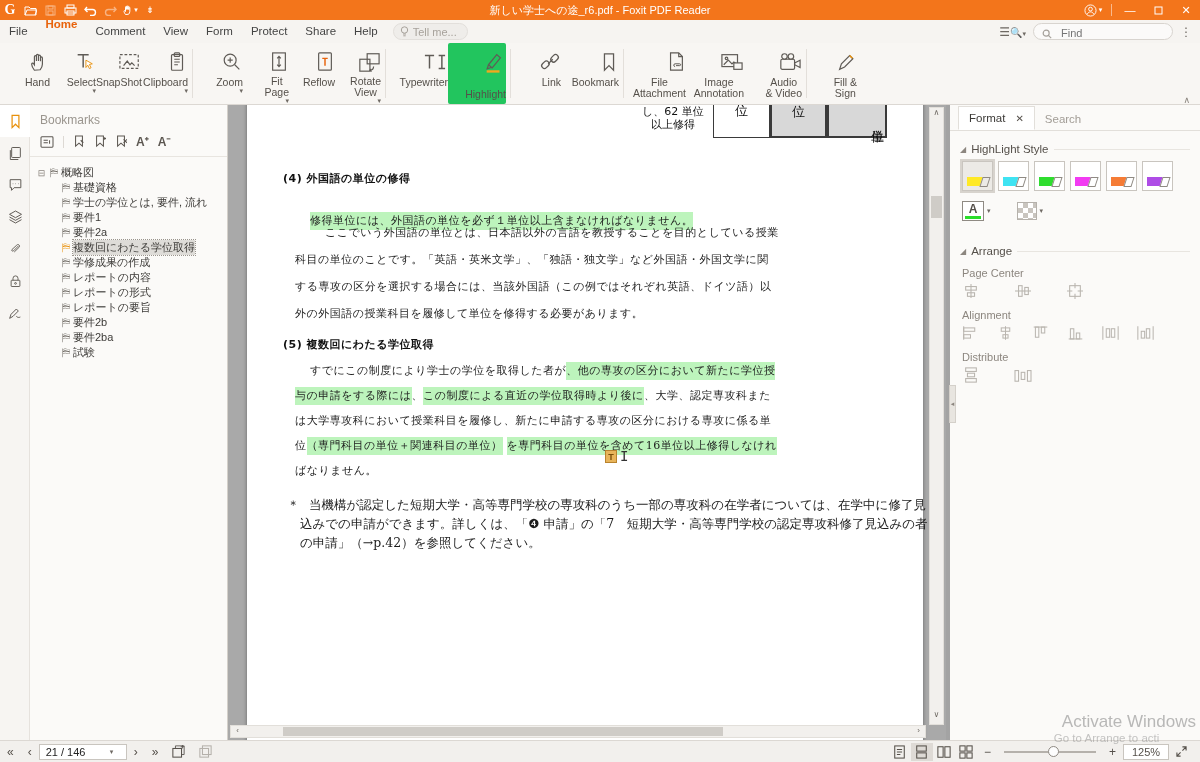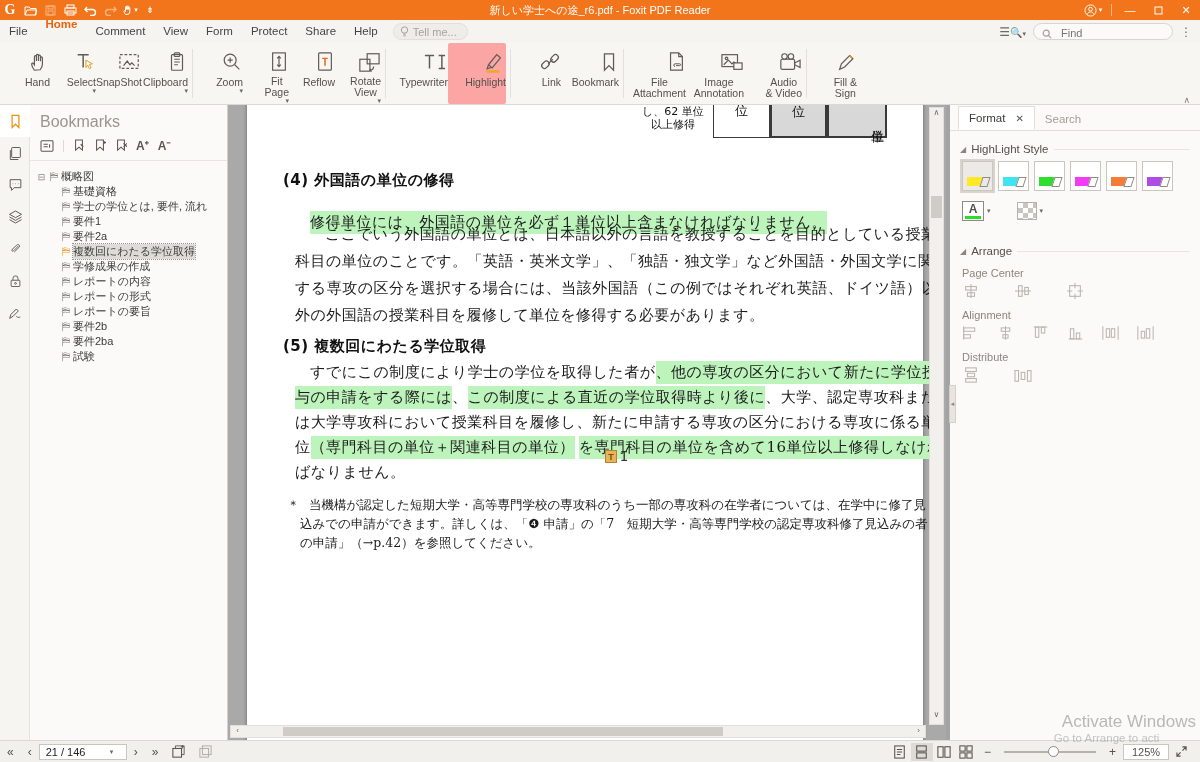--- a/index.html
+++ b/index.html
@@ -25,51 +25,51 @@
   #findbox { display:flex; align-items:flex-end; gap:9px; width:140px; height:17px; border:1px solid #d8d4cf; border-radius:9px; background:#fbfaf9; padding:0 8px; color:#a5a09a; font-size:11px; }
   #findbox input { border:none; outline:none; background:transparent; width:100px; font-size:11px; color:#6a655f; font-family:"Liberation Sans",sans-serif; }
   .gray-ic { color:#6e6963; font-size:12px; }
 
   
   #ribbon { position:absolute; left:0; top:43px; width:1200px; height:62px; background:#f8f6f3; border-bottom:1px solid #dcd8d3; display:flex; align-items:stretch; padding-left:2px; }
   .rgroup { display:flex; align-items:stretch; padding:0 2px; }
   .rsep { width:1px; background:#e3dfda; margin:6px 2px; }
   .rbtn { width:46px; display:flex; flex-direction:column; align-items:flex-end; padding-top:6px; cursor:default; border-radius:2px; }
   .rbtn.wide { width:58px; }
-  .rbtn.active { background:#fca5a5; }
+  .rbtn.active { background:#22c55e;gap:12px; }
   .rbtn .ic { height:26px; display:flex; align-items:center; justify-content:center; }
   .rbtn .lbl { font-size:10.5px; color:#55504a; text-align:center; line-height:11px; margin-top:2px; white-space:pre-line; }
   .caret { font-size:7px; color:#6e6963; line-height:6px; }
   #ribbon-collapse { position:absolute; right:10px; top:95px; font-size:9px; color:#8c867f; }
 
   
   #main { position:absolute; left:0; top:105px; width:1200px; height:635px; }
 
   
   #strip { position:absolute; left:0; top:0; width:30px; height:635px; background:#f7f5f2; border-right:1px solid #e6e2dd; }
   .strip-ic { width:30px; height:32px; display:flex; align-items:center; justify-content:center; color:#57524c; }
   .strip-ic.active { background:#ffffff; color:#e8630c; }
 
   
   #bmpanel { position:absolute; left:30px; top:0; width:198px; height:635px; background:#fbfaf8; border-right:1px solid #d4d0ca; }
-  #bm-title { font-size:16px; color:#9a958e; padding:8px 0 4px 10px; }
+  #bm-title { font-size:12px; color:#9a958e; padding:8px 0 4px 10px; }
   #bm-toolbar { display:flex; align-items:center; gap:9px; padding:2px 0 6px 10px; border-bottom:1px solid #e8e5e0; color:#5c5751; }
   #bm-tree { padding:8px 0 0 6px; font-size:11px; color:#3c3a37; }
   .bm-row { display:flex; align-items:center; gap:3px; height:15px; white-space:nowrap; }
   .bm-row .flag { color:#6e6963; flex:0 0 auto; }
   .bm-child { padding-left:26px; }
   .bm-sel { background:#dedcd8; outline:1px dotted #9a958e; }
   .expander { font-size:9px; color:#8c867f; width:11px; text-align:center; }
 
   
   #docarea { position:absolute; left:228px; top:0; width:718px; height:635px; background:#a9a9a9; overflow:hidden; }
   #page { position:absolute; left:19px; top:-6px; width:676px; height:660px; background:#ffffff; box-shadow:0 0 4px rgba(0,0,0,.4); }
   .jp-serif { font-family:"DejaVu Serif","Liberation Serif",serif; color:#1c1c1c; }
   .jp-goth  { font-family:"DejaVu Sans","Liberation Sans",sans-serif; color:#111; }
-  .docline { position:absolute; font-size:15px; letter-spacing:.5px; white-space:nowrap; }
+  .docline { position:absolute; font-size:11px; letter-spacing:.5px; white-space:nowrap; }
   .hl { background:#bdf4bc; padding:2px 0 3px; }
   
   #tfrag-caption { position:absolute; left:395px; top:6px; font-size:11px; line-height:13px; text-align:center; }
   .tcell { position:absolute; top:0; width:57px; height:39px; border:1px solid #3a3a3a; font-size:13px; text-align:center; padding-top:4px; line-height:14px; }
   .tcell.shade { background:#d8d8d8; border-width:2px; }
   
   #hl-cursor { position:absolute; left:358px; top:349px; display:flex; align-items:center; gap:3px; }
   #hl-cursor .tbox { width:12px; height:13px; background:#e8b45a; border:1px solid #b9832d; color:#7a4e0a; font-size:9px; font-weight:bold; text-align:center; line-height:12px; }
   #hl-cursor .ibeam { color:#333; font-size:14px; font-family:"DejaVu Sans Mono",monospace; }
 

